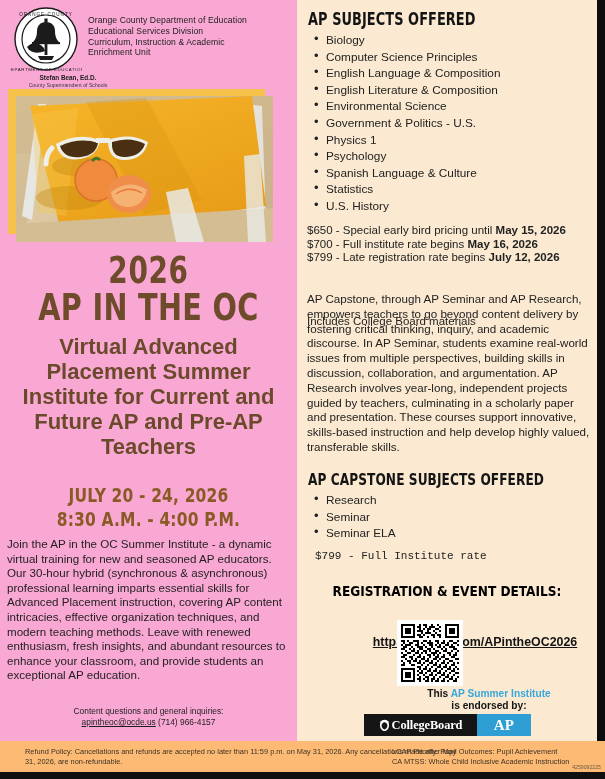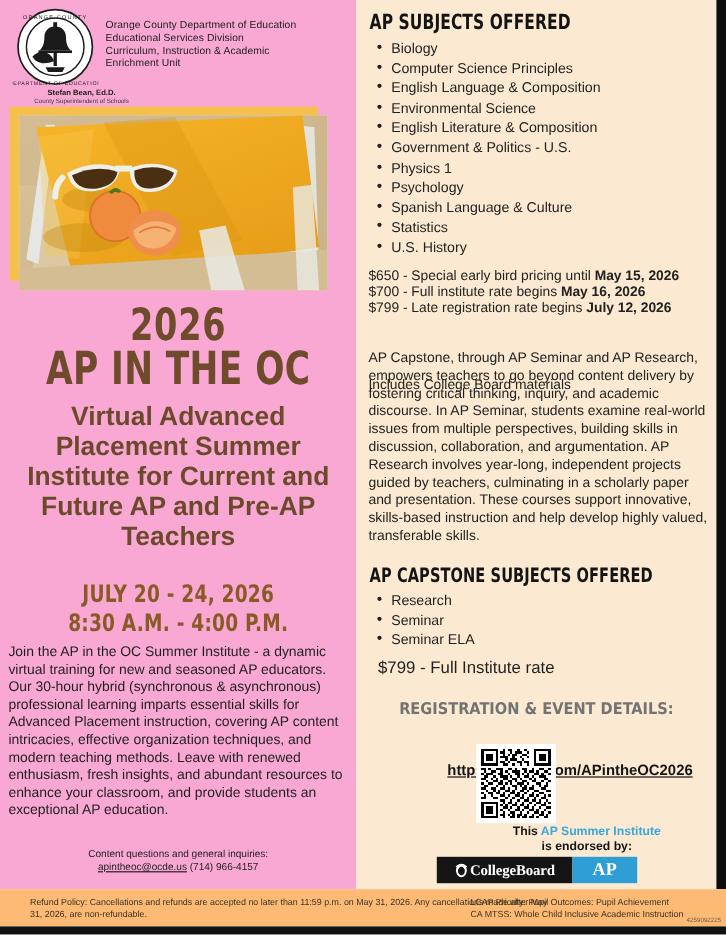--- a/index.html
+++ b/index.html
@@ -49,25 +49,25 @@
   #subjects-list{position:absolute;left:14px;top:32px;width:280px;}
 
   #pricing{position:absolute;left:10px;top:224px;width:288px;color:#222;font-size:11.5px;line-height:13.6px;}
   #pricing b{font-weight:bold;}
   #includes{position:absolute;left:10px;top:266px;width:288px;color:#222;font-size:11.5px;line-height:14px;margin-top:48px;}
 
   #capstone-para{position:absolute;left:10px;top:292px;width:285px;color:#222;font-size:11.6px;line-height:14.8px;}
 
   #capstone-head{position:absolute;left:11px;top:471px;font-size:16.5px;line-height:18px;}
   #capstone-list{position:absolute;left:14px;top:492px;width:280px;}
-  #capstone-price{position:absolute;left:18px;top:549px;color:#222;font-size:14px;line-height:14px;}
+  #capstone-price{position:absolute;left:18px;top:549px;color:#222;font-size:11px;line-height:14px;font-family:Liberation Mono, monospace;}
 
   #reg-head{position:absolute;left:0;top:584px;width:300px;text-align:center;
      font-family:"DejaVu Sans Condensed","Liberation Sans Narrow","Liberation Sans",sans-serif;
-     font-weight:bold;font-size:13.5px;line-height:15px;color:#737373;}
+     font-weight:bold;font-size:13.5px;line-height:15px;color:#000000;}
   #reg-link{position:absolute;left:0;top:635px;width:356px;text-align:center;font-weight:bold;font-size:12.4px;
      line-height:15px;color:#141414;text-decoration:underline;}
 
   #qr-wrap{position:absolute;left:100px;top:620px;width:66px;height:66px;background:#ffffff;padding:0;}
   #qr-wrap svg{display:block;}
 
   #endorse{position:absolute;left:0;top:688px;width:300px;text-align:center;font-size:10.2px;line-height:12.4px;
      font-weight:bold;color:#141414;margin-left:42px;}
   #endorse .blue{color:#3aa7dc;}
   #logo-row{position:absolute;left:67px;top:714px;width:167px;height:22px;display:flex;}
@@ -179,22 +179,22 @@
     </div>
   </div>
 
   <div id="right-col">
 
     <div id="subjects-head" class="sec-head">AP SUBJECTS OFFERED</div>
     <ul class="bullets" id="subjects-list">
       <li>Biology</li>
       <li>Computer Science Principles</li>
       <li>English Language &amp; Composition</li>
+      <li>English Literature &amp; Composition</li>
       <li>Environmental Science</li>
-      <li>English Literature &amp; Composition</li>
       <li>Government &amp; Politics - U.S.</li>
       <li>Physics 1</li>
       <li>Psychology</li>
       <li>Spanish Language &amp; Culture</li>
       <li>Statistics</li>
       <li>U.S. History</li>
     </ul>
 
     <div id="pricing">
       <div>

